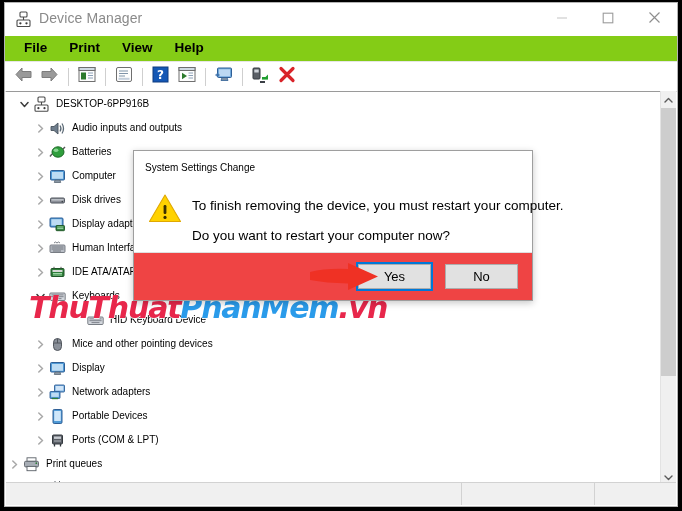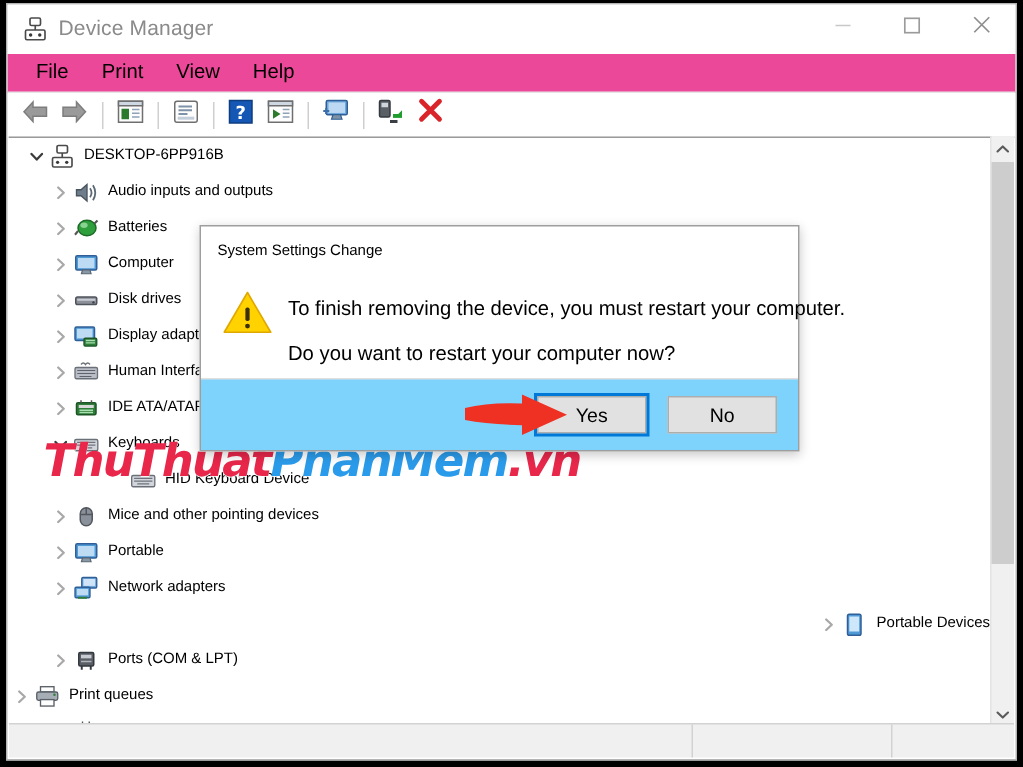--- a/index.html
+++ b/index.html
@@ -61,25 +61,26 @@
     justify-content: center;
   }
   #btn-min { right: 92px; }
   #btn-max { right: 46px; }
   #btn-close { right: 0px; }
 
   
   #menubar {
     position: relative;
     height: 25px;
-    background: #ec4899;
+    background: #84cc16;
     border-bottom: 1px solid #e6e6e6;
     display: flex;
     align-items: center;
     padding-left: 8px;
+    font-weight: bold;
   }
   .menu-item {
     font-size: 13.5px;
     color: #000000;
     padding: 3px 11px 4px 11px;
     white-space: nowrap;
     line-height: 1;
   }
 
   
@@ -259,21 +260,21 @@
     font-size: 13.5px;
     color: #000000;
     white-space: nowrap;
   }
   #dlg-buttonbar {
     position: absolute;
     left: 0;
     right: 0;
     bottom: 0;
     height: 47px;
-    background: #7dd3fc;
+    background: #ef4444;
     border-top: 1px solid #dfdfdf;
   }
   .dlg-btn {
     position: absolute;
     top: 11px;
     width: 73px;
     height: 25px;
     background: #e1e1e1;
     border: 1px solid #adadad;
     box-sizing: border-box;
@@ -632,42 +633,42 @@
             <path d="M2.8 1 L6.5 4.5 L2.8 8" fill="none" stroke="#a8a8a8" stroke-width="1.5" stroke-linecap="round" stroke-linejoin="round"></path>
           </svg>
       </span>
       <span class="tw-icon">
         <svg width="17" height="17" viewBox="0 0 17 17">
           <rect x="1.5" y="2.5" width="14" height="9.5" rx="1" fill="#4f9ad6" stroke="#2f5f96" stroke-width="1"></rect>
           <rect x="3" y="4" width="11" height="6.8" fill="#bddcf4"></rect>
           <path d="M6 12 L5.3 14.5 H11.7 L11 12 Z" fill="#8a98a6" stroke="#5a6773" stroke-width=".8"></path>
         </svg>
       </span>
-      <span class="tw-label">Portable</span>
+      <span class="tw-label">Display</span>
     </div>
 
     <div class="tree-row" style="padding-left:26px;">
       <span class="tw-chev">
         <svg width="9" height="9" viewBox="0 0 9 9">
             <path d="M2.8 1 L6.5 4.5 L2.8 8" fill="none" stroke="#a8a8a8" stroke-width="1.5" stroke-linecap="round" stroke-linejoin="round"></path>
           </svg>
       </span>
       <span class="tw-icon">
         <svg width="17" height="17" viewBox="0 0 17 17">
           <rect x="5.5" y="1" width="10" height="7" rx=".8" fill="#6fa8dc" stroke="#2f5f96" stroke-width=".9"></rect>
           <rect x="6.6" y="2" width="7.8" height="4.6" fill="#cfe4f7"></rect>
           <rect x="1" y="7.5" width="10" height="7" rx=".8" fill="#4f9ad6" stroke="#2f5f96" stroke-width=".9"></rect>
           <rect x="2.2" y="8.6" width="7.6" height="4.3" fill="#bddcf4"></rect>
           <path d="M3 14.5 H9" stroke="#2f7d3a" stroke-width="1.4"></path>
         </svg>
       </span>
       <span class="tw-label">Network adapters</span>
     </div>
 
-    <div class="tree-row" style="padding-left:26px;justify-content:flex-end;">
+    <div class="tree-row" style="padding-left:26px;">
       <span class="tw-chev">
         <svg width="9" height="9" viewBox="0 0 9 9">
             <path d="M2.8 1 L6.5 4.5 L2.8 8" fill="none" stroke="#a8a8a8" stroke-width="1.5" stroke-linecap="round" stroke-linejoin="round"></path>
           </svg>
       </span>
       <span class="tw-icon">
         <svg width="17" height="17" viewBox="0 0 17 17">
           <rect x="4" y="1.5" width="9" height="14" rx="1.2" fill="#4f9ad6" stroke="#2f5f96" stroke-width="1"></rect>
           <rect x="5.2" y="3" width="6.6" height="10" fill="#cfe7fa"></rect>
         </svg>

